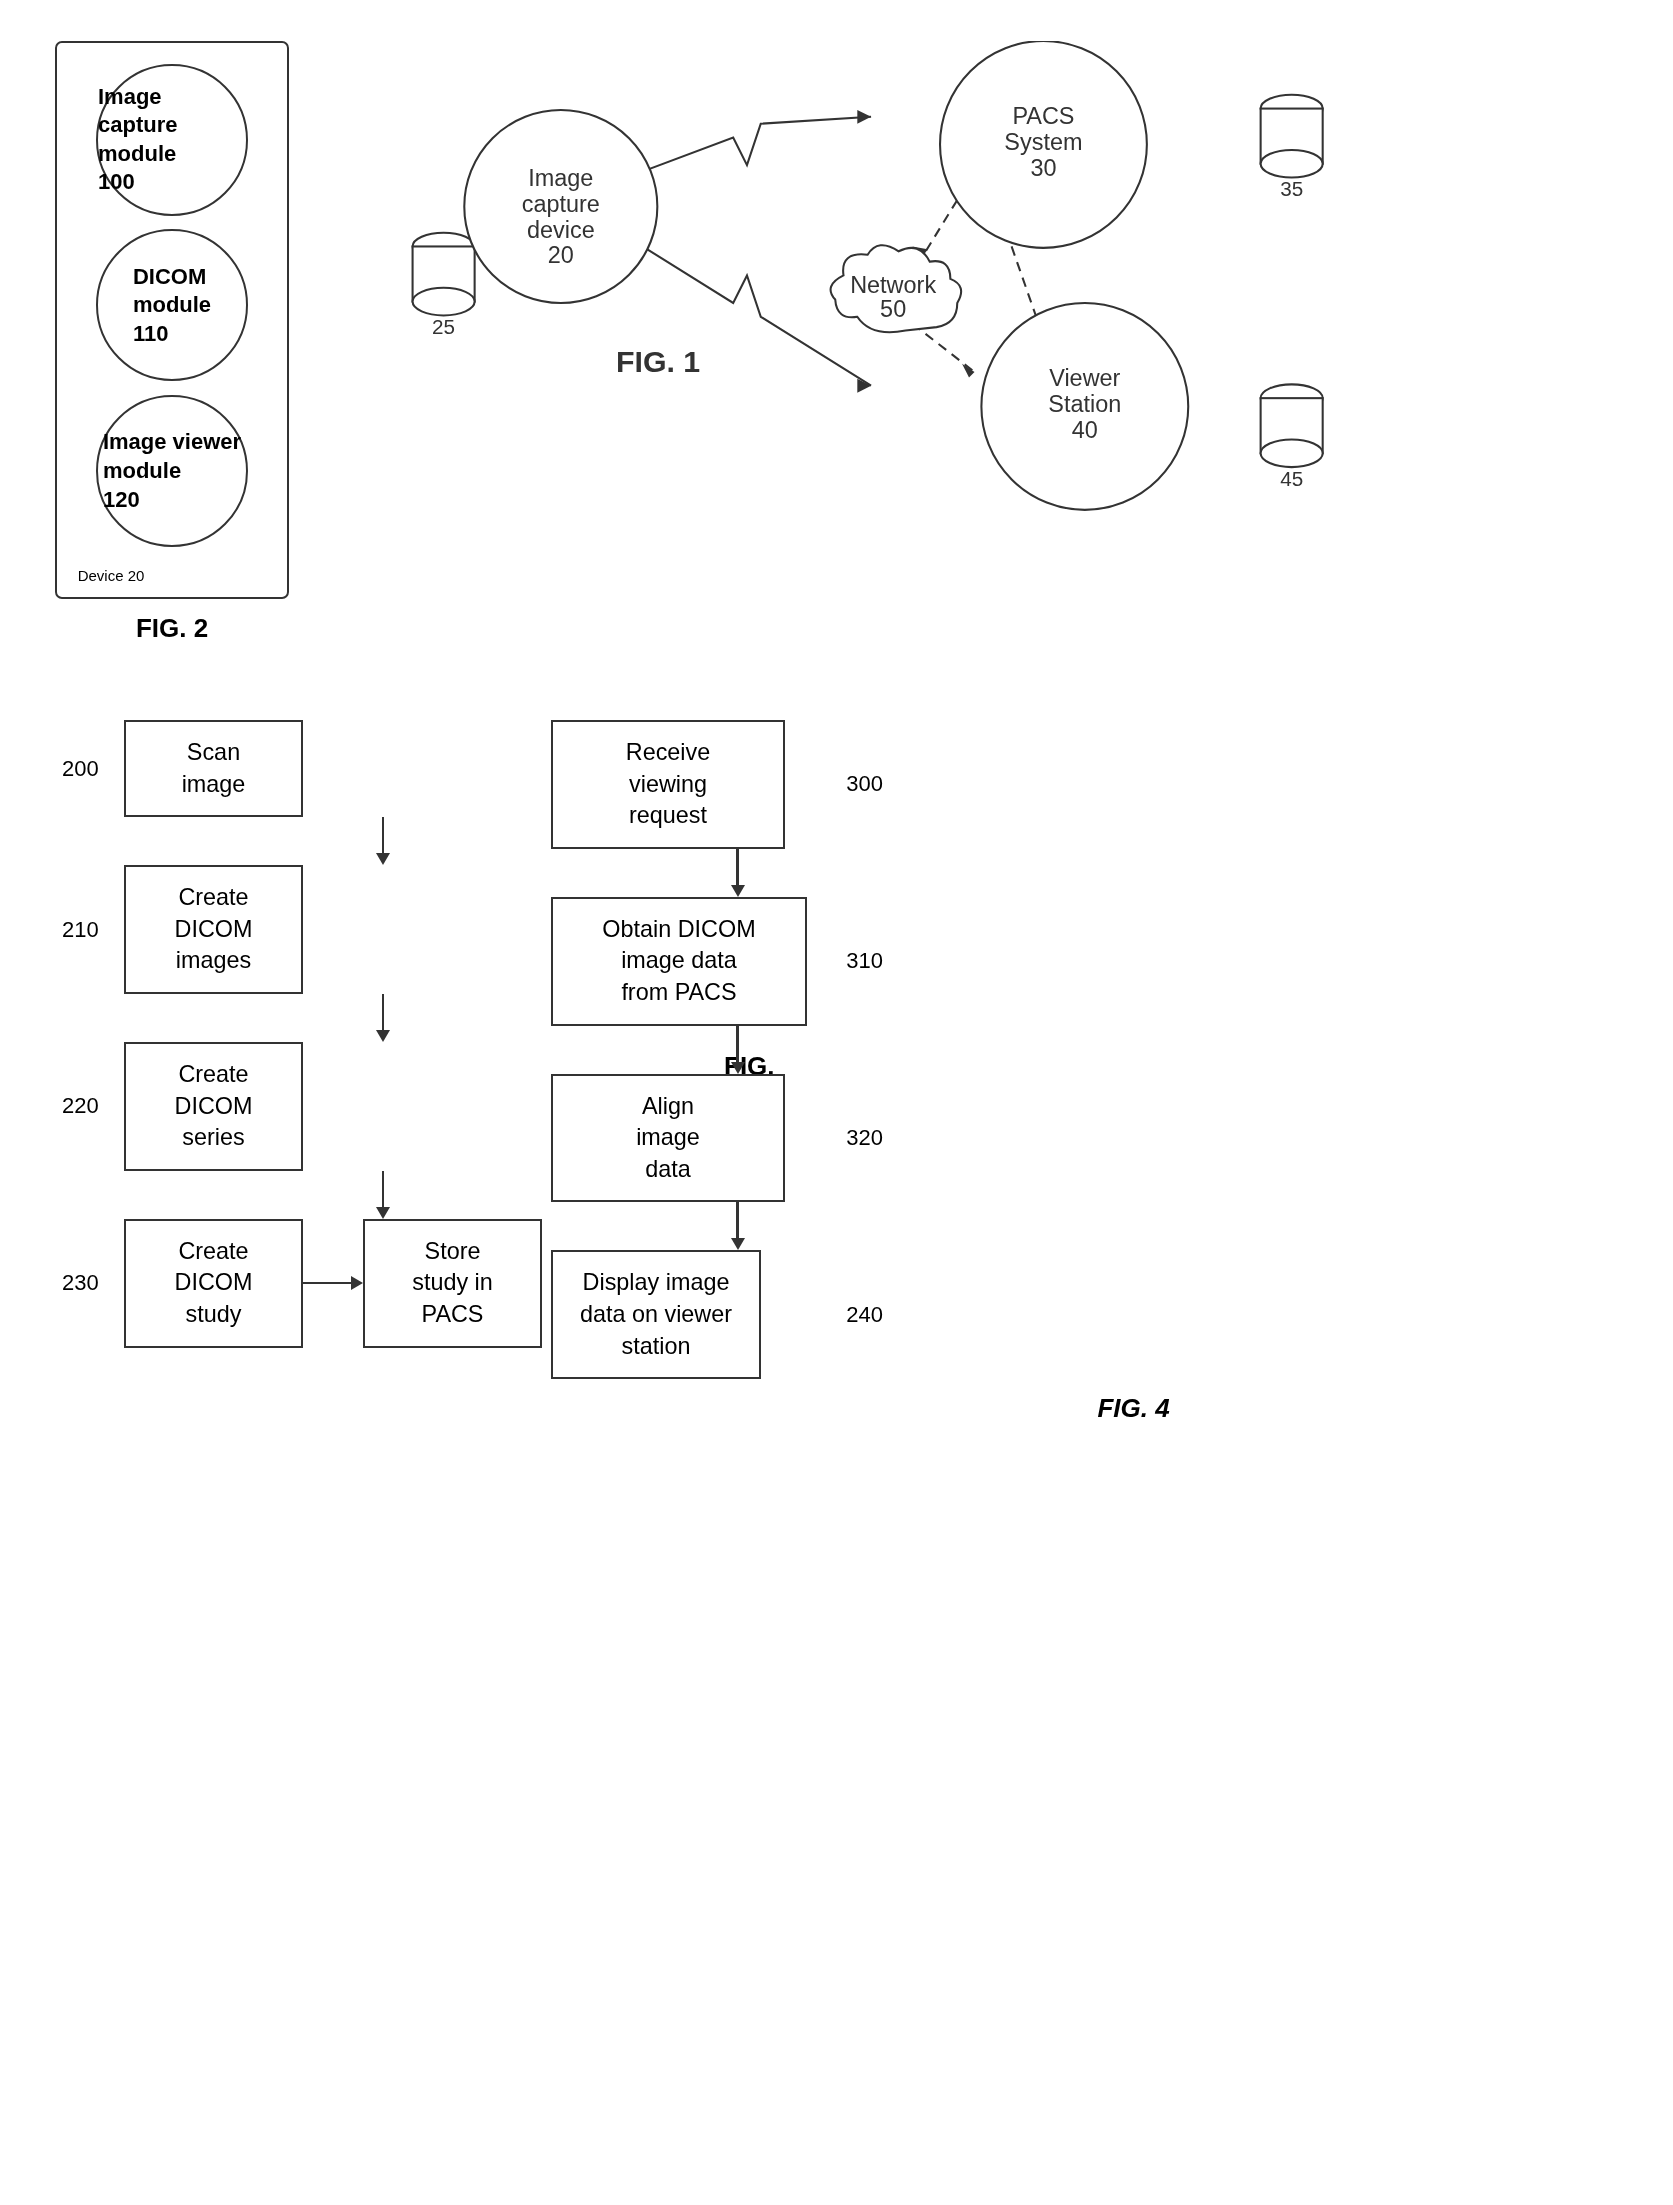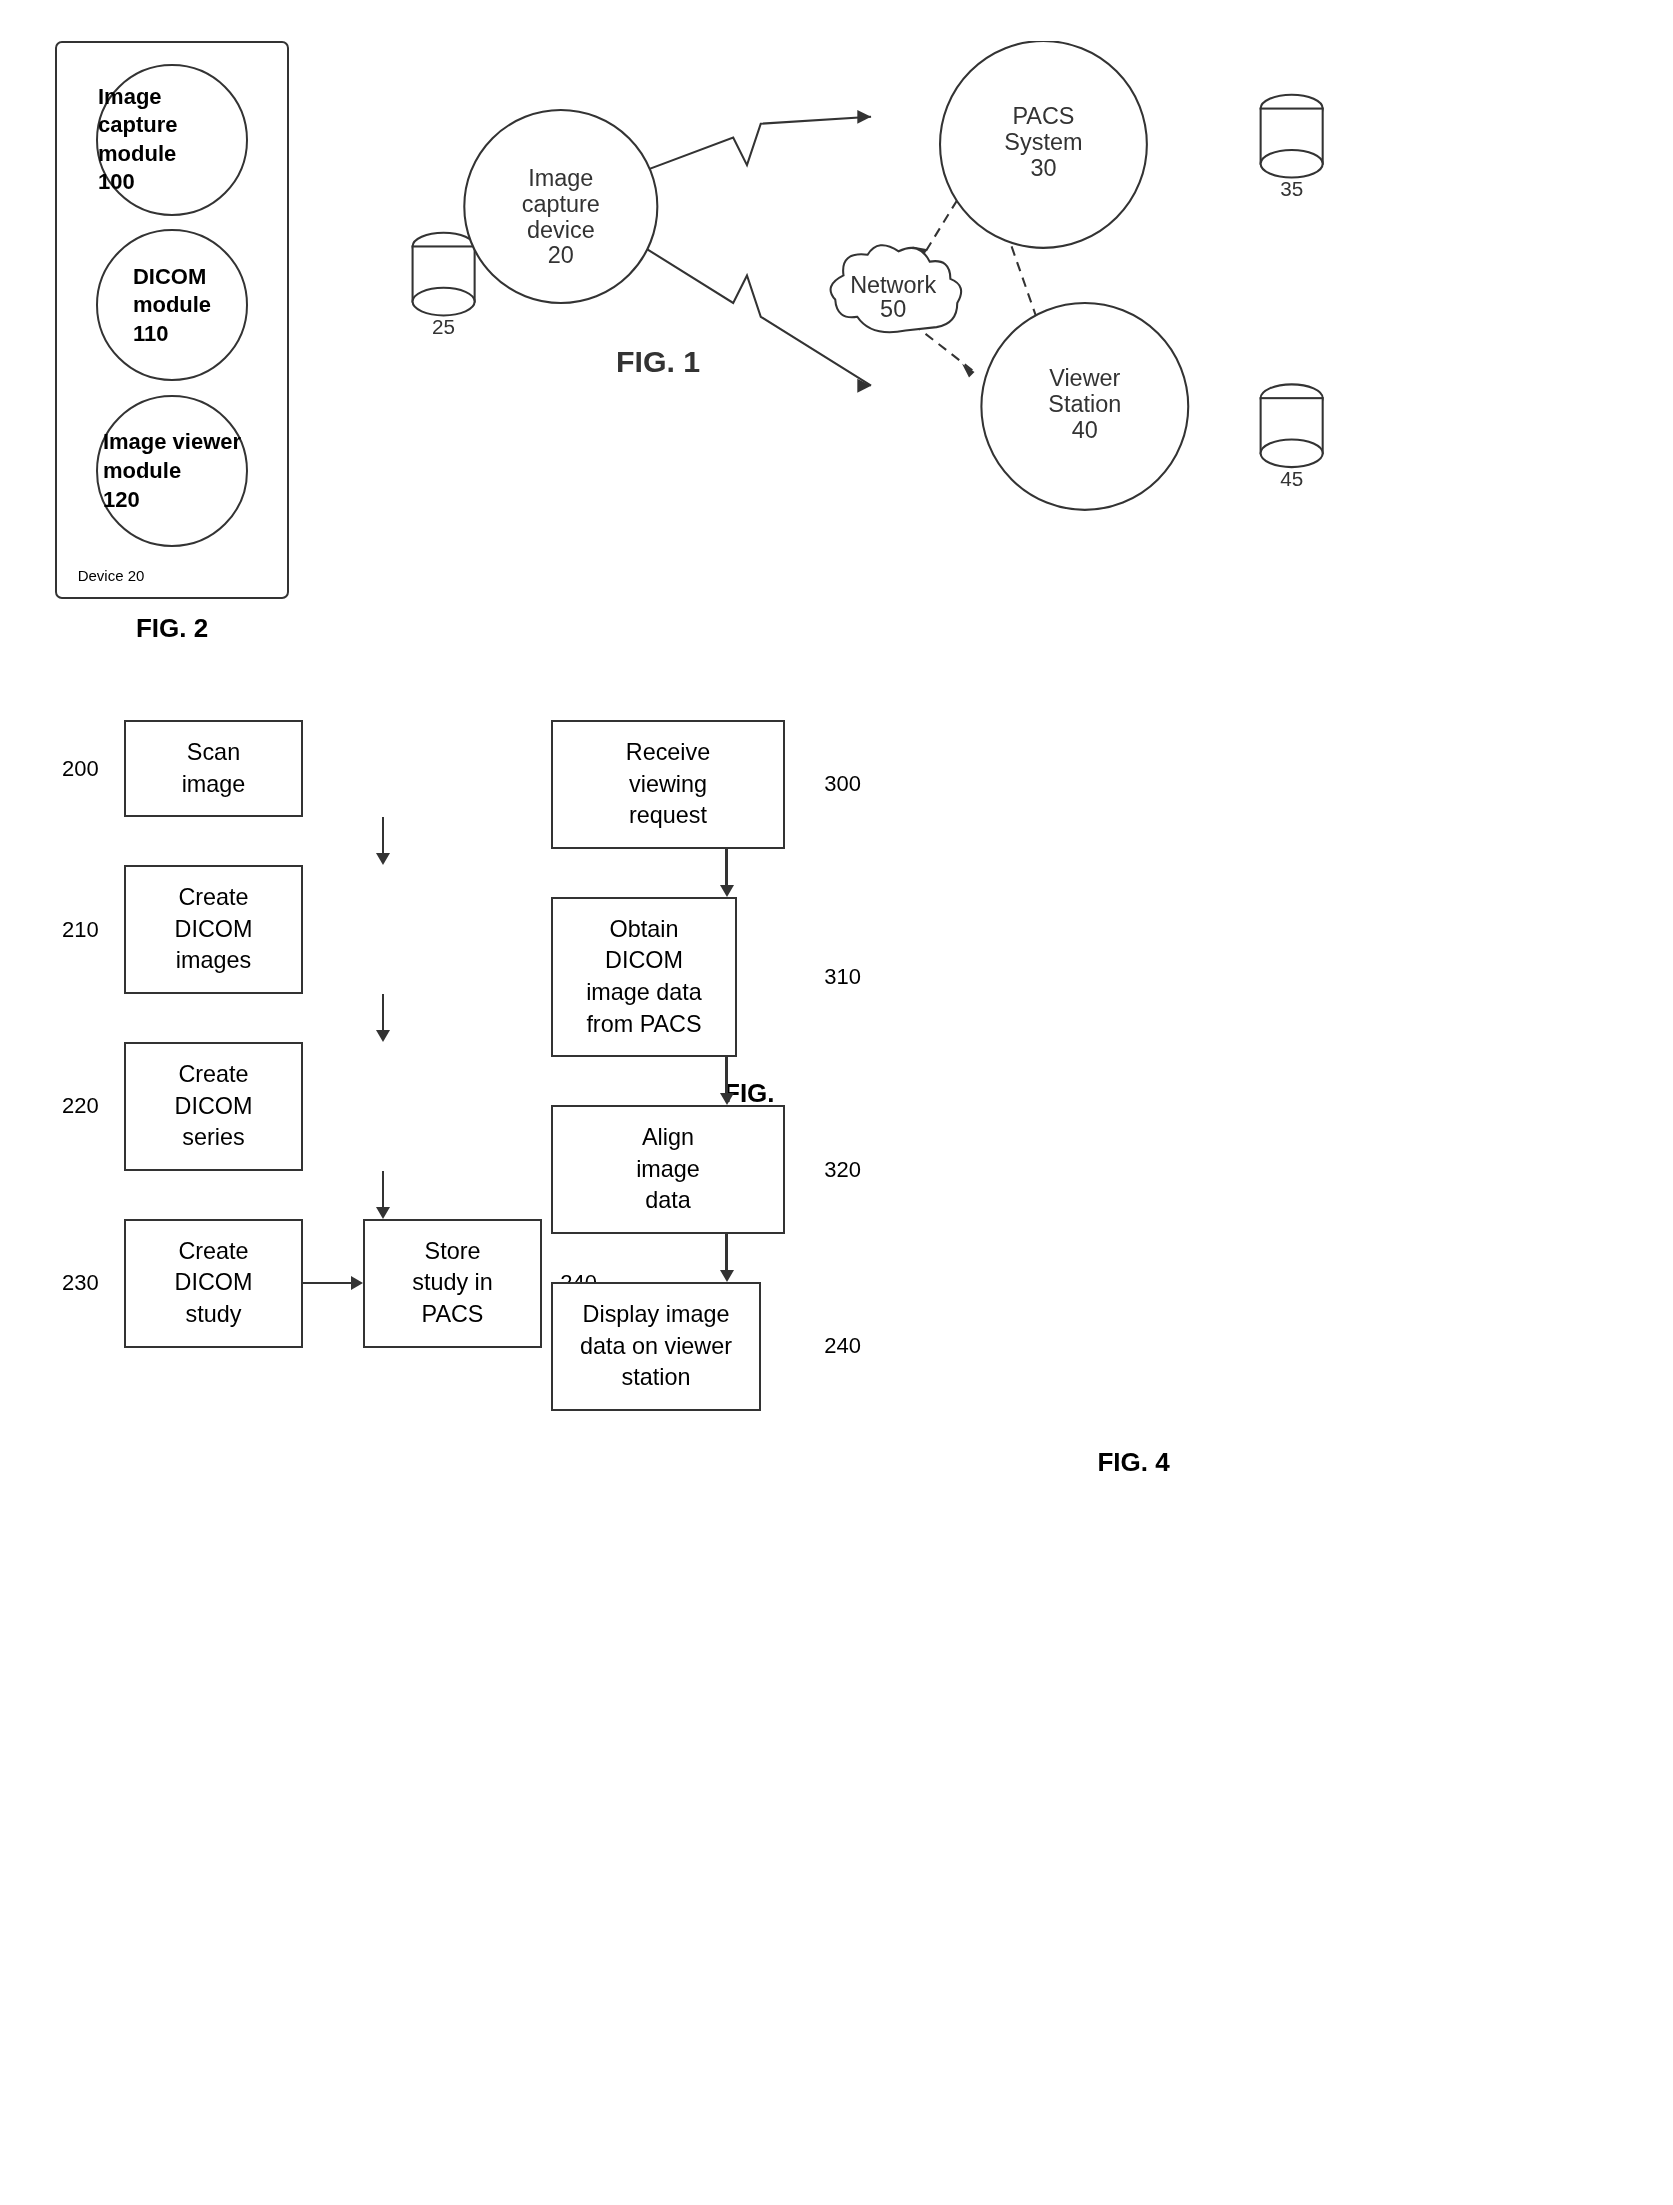--- a/index.html
+++ b/index.html
@@ -338,21 +338,21 @@
         </div>
         <span style="font-size:22px; position:absolute; right:-76px;">300</span>
       </div>
 
       <div class="connector-v-arrow" style="margin-left:117px;">
         <div class="line"></div>
         <div class="arrowhead"></div>
       </div>
 
       <div style="display:flex; align-items:center; position:relative;">
-        <div class="flow-box" style="width:186px;">
+        <div class="flow-box" style="width:256px;">
           <span>Obtain DICOM<br>image data<br>from PACS</span>
         </div>
         <span style="font-size:22px; position:absolute; right:-76px;">310</span>
       </div>
 
       <div class="connector-v-arrow" style="margin-left:117px;">
         <div class="line"></div>
         <div class="arrowhead"></div>
       </div>
 
@@ -369,17 +369,17 @@
       </div>
 
       <div style="display:flex; align-items:center; position:relative;">
         <div class="flow-box" style="width:210px;">
           <span>Display image<br>data on viewer<br>station</span>
         </div>
         <span style="font-size:22px; position:absolute; right:-76px;">240</span>
       </div>
     </div>
 
-    <div class="fig4-label" style="margin-top:36px; margin-left:138px;">FIG. 4</div>
+    <div class="fig4-label" style="margin-top:14px; margin-left:138px;font-style:italic;">FIG. 4</div>
   </div>
 
 </div>
 
 
 </body></html>

